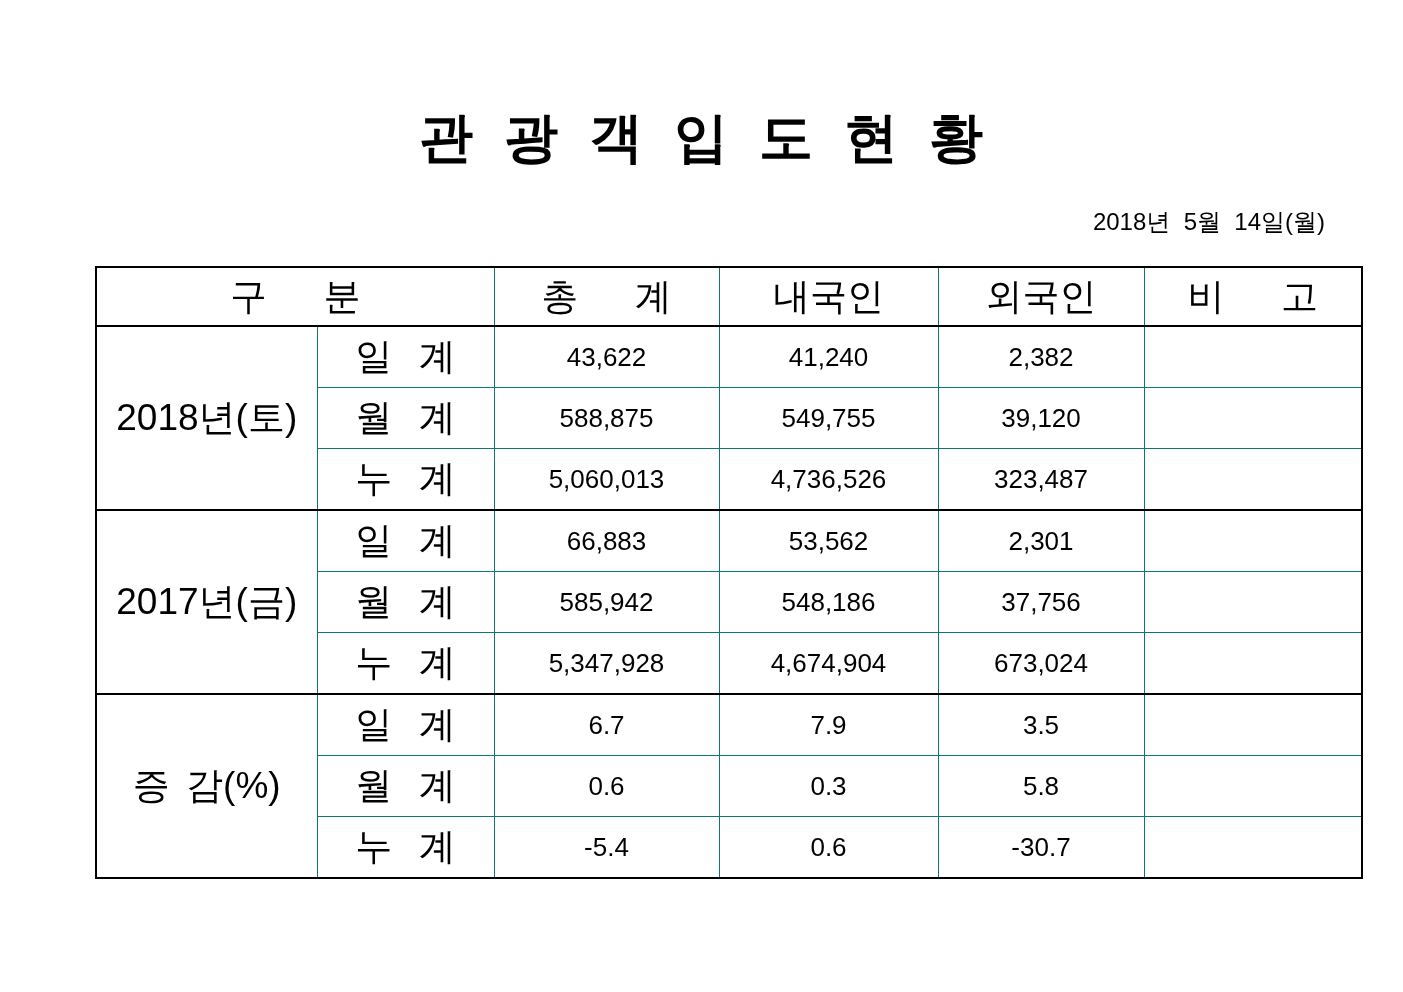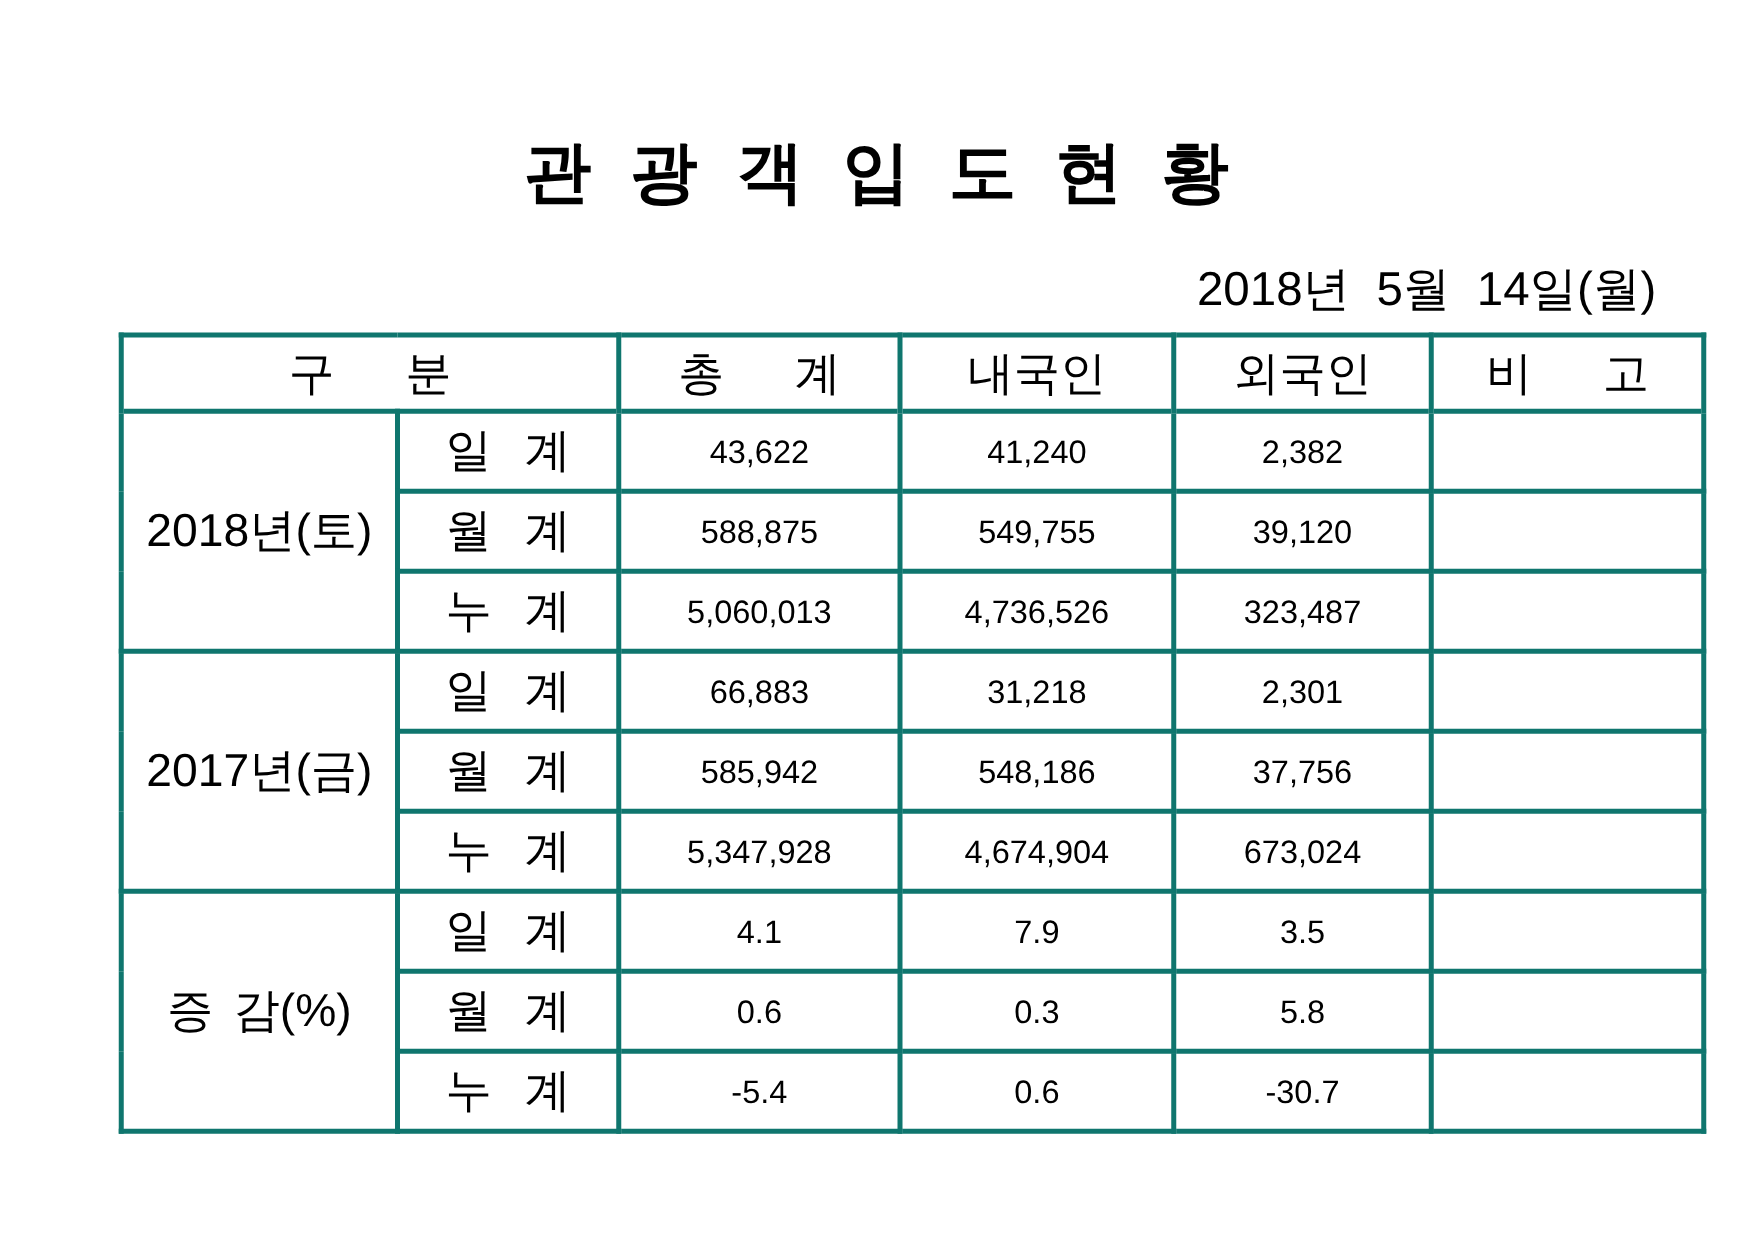--- a/index.html
+++ b/index.html
@@ -22,36 +22,36 @@
     font-size: 54px;
     font-weight: 700;
     letter-spacing: 1px;
     word-spacing: 14px;
     white-space: pre;
   }
   .date {
     position: absolute;
     top: 206px;
     right: 78px;
-    font-size: 38px;
+    font-size: 24px;
     white-space: pre;
   }
   table.report {
     position: absolute;
     top: 266px;
     left: 95px;
     width: 1266px;
     border-collapse: collapse;
     table-layout: fixed;
     border: 2px solid #000000;
     background: #ffffff;
   }
   table.report th,
   table.report td {
-    border: 4px solid #0f766e;
+    border: 1px solid #0f766e;
     text-align: center;
     vertical-align: middle;
     padding: 0;
     overflow: hidden;
   }
   table.report thead th {
     height: 57px;
     font-size: 37px;
     font-weight: 400;
     border-bottom: 2px solid #000000;
@@ -112,21 +112,21 @@
         <td class="num">5,060,013</td>
         <td class="num">4,736,526</td>
         <td class="num">323,487</td>
         <td class="num"></td>
       </tr>
 
       <tr class="sec">
         <td class="grp" rowspan="3">2017년(금)</td>
         <td class="lbl">일 계</td>
         <td class="num">66,883</td>
-        <td class="num">31,218</td>
+        <td class="num">53,562</td>
         <td class="num">2,301</td>
         <td class="num"></td>
       </tr>
       <tr>
         <td class="lbl">월 계</td>
         <td class="num">585,942</td>
         <td class="num">548,186</td>
         <td class="num">37,756</td>
         <td class="num"></td>
       </tr>
@@ -134,21 +134,21 @@
         <td class="lbl">누 계</td>
         <td class="num">5,347,928</td>
         <td class="num">4,674,904</td>
         <td class="num">673,024</td>
         <td class="num"></td>
       </tr>
 
       <tr class="sec">
         <td class="grp" rowspan="3">증 감(%)</td>
         <td class="lbl">일 계</td>
-        <td class="num">4.1</td>
+        <td class="num">6.7</td>
         <td class="num">7.9</td>
         <td class="num">3.5</td>
         <td class="num"></td>
       </tr>
       <tr>
         <td class="lbl">월 계</td>
         <td class="num">0.6</td>
         <td class="num">0.3</td>
         <td class="num">5.8</td>
         <td class="num"></td>

